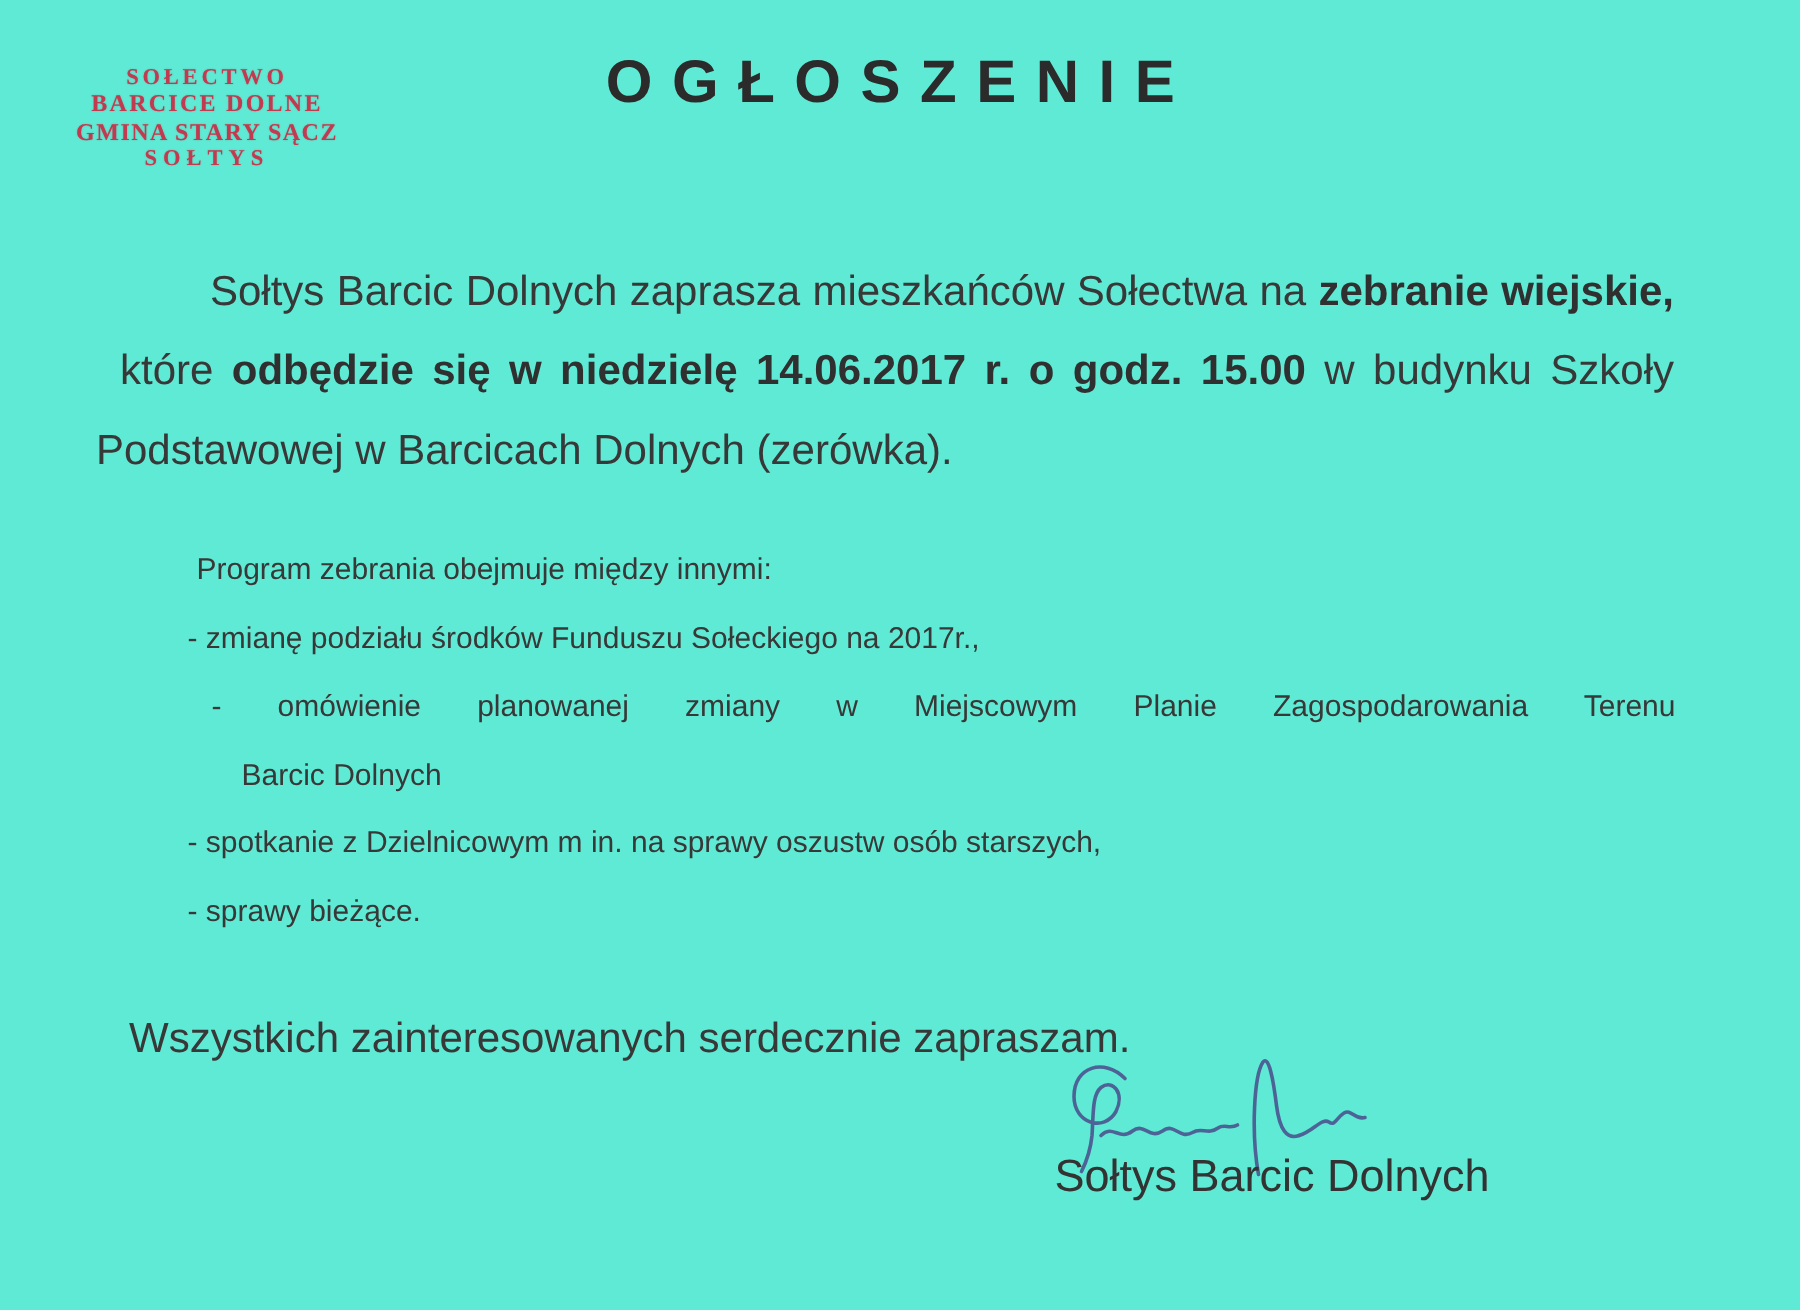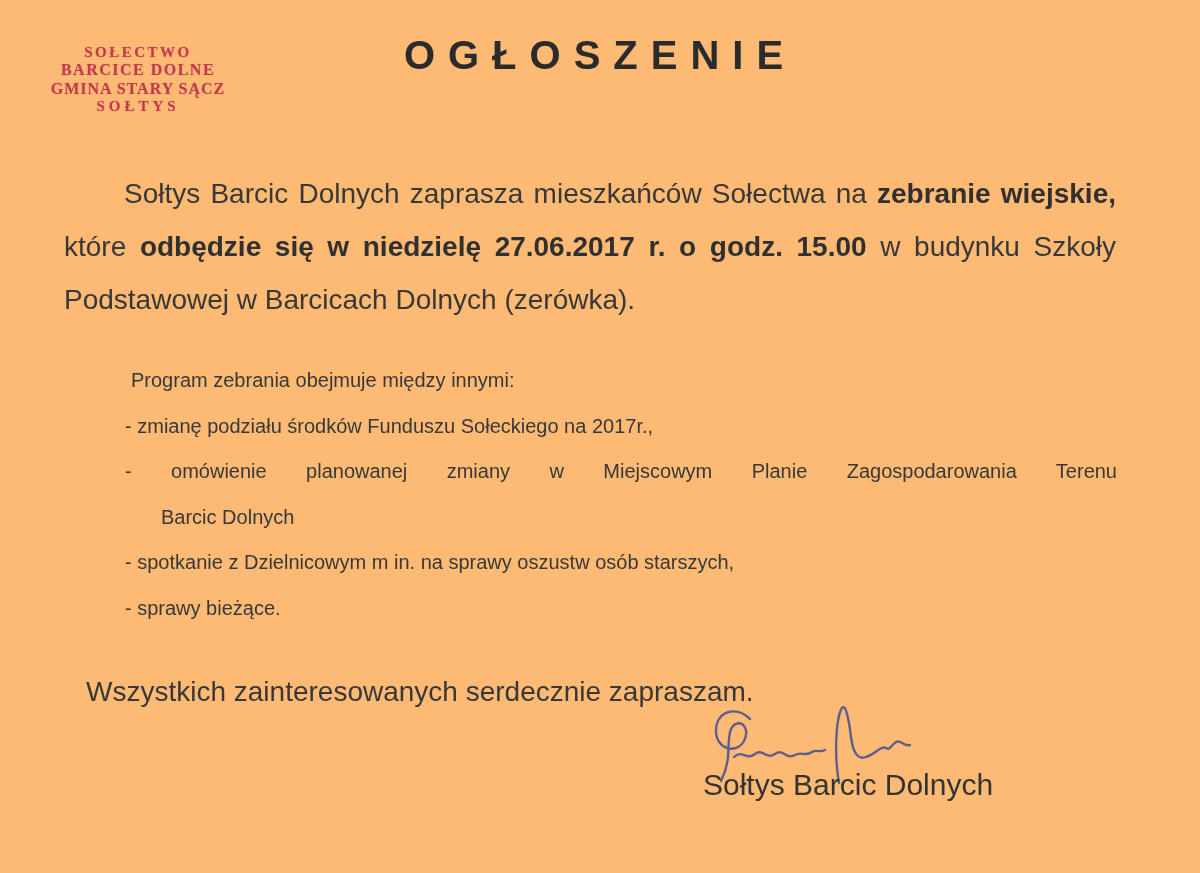--- a/index.html
+++ b/index.html
@@ -1,20 +1,20 @@
 <!DOCTYPE html>
 <html lang="pl"><head>
 <meta charset="utf-8">
 <style>
   html, body { margin: 0; padding: 0; background: #ffffff; }
   .page {
     position: relative;
     width: 1200px;
     height: 873px;
-    background: #fdba74;
+    background: #5eead4;
     font-family: "Liberation Sans", sans-serif;
     color: #333333;
     overflow: hidden;
   }
 
   
   .stamp {
     position: absolute;
     left: 38px;
     top: 44px;
@@ -46,21 +46,21 @@
   
   .intro {
     position: absolute;
     left: 64px;
     top: 167px;
     width: 1052px;
     font-size: 28px;
     line-height: 53px;
     color: #383838;
   }
-  .jl { text-align: justify; text-align-last: justify; }
+  .jl { text-align: justify; text-align-last: justify; margin-left: 16px; }
   .intro .indent { text-indent: 60px; }
   b { font-weight: bold; color: #303030; }
 
   
   .program {
     position: absolute;
     left: 125px;
     top: 358px;
     width: 992px;
     font-size: 20px;
@@ -105,21 +105,21 @@
     <div class="s1">SOŁECTWO</div>
     <div class="s2">BARCICE DOLNE</div>
     <div class="s3">GMINA STARY SĄCZ</div>
     <div class="s4">SOŁTYS</div>
   </div>
 
   <div class="title">OGŁOSZENIE</div>
 
   <div class="intro">
     <div class="jl indent"><span>Sołtys Barcic Dolnych zaprasza mieszkańców Sołectwa na </span><b>zebranie wiejskie,</b></div>
-    <div class="jl"><span>które </span><b>odbędzie się w niedzielę 27.06.2017 r. o godz. 15.00</b><span> w budynku Szkoły</span></div>
+    <div class="jl"><span>które </span><b>odbędzie się w niedzielę 14.06.2017 r. o godz. 15.00</b><span> w budynku Szkoły</span></div>
     <div>Podstawowej w Barcicach Dolnych (zerówka).</div>
   </div>
 
   <div class="program">
     <div class="heading">Program zebrania obejmuje między innymi:</div>
     <div>- zmianę podziału środków Funduszu Sołeckiego na 2017r.,</div>
     <div class="jl">- omówienie planowanej zmiany w Miejscowym Planie Zagospodarowania Terenu</div>
     <div class="cont">Barcic Dolnych</div>
     <div>- spotkanie z Dzielnicowym m in. na sprawy oszustw osób starszych,</div>
     <div>- sprawy bieżące.</div>

